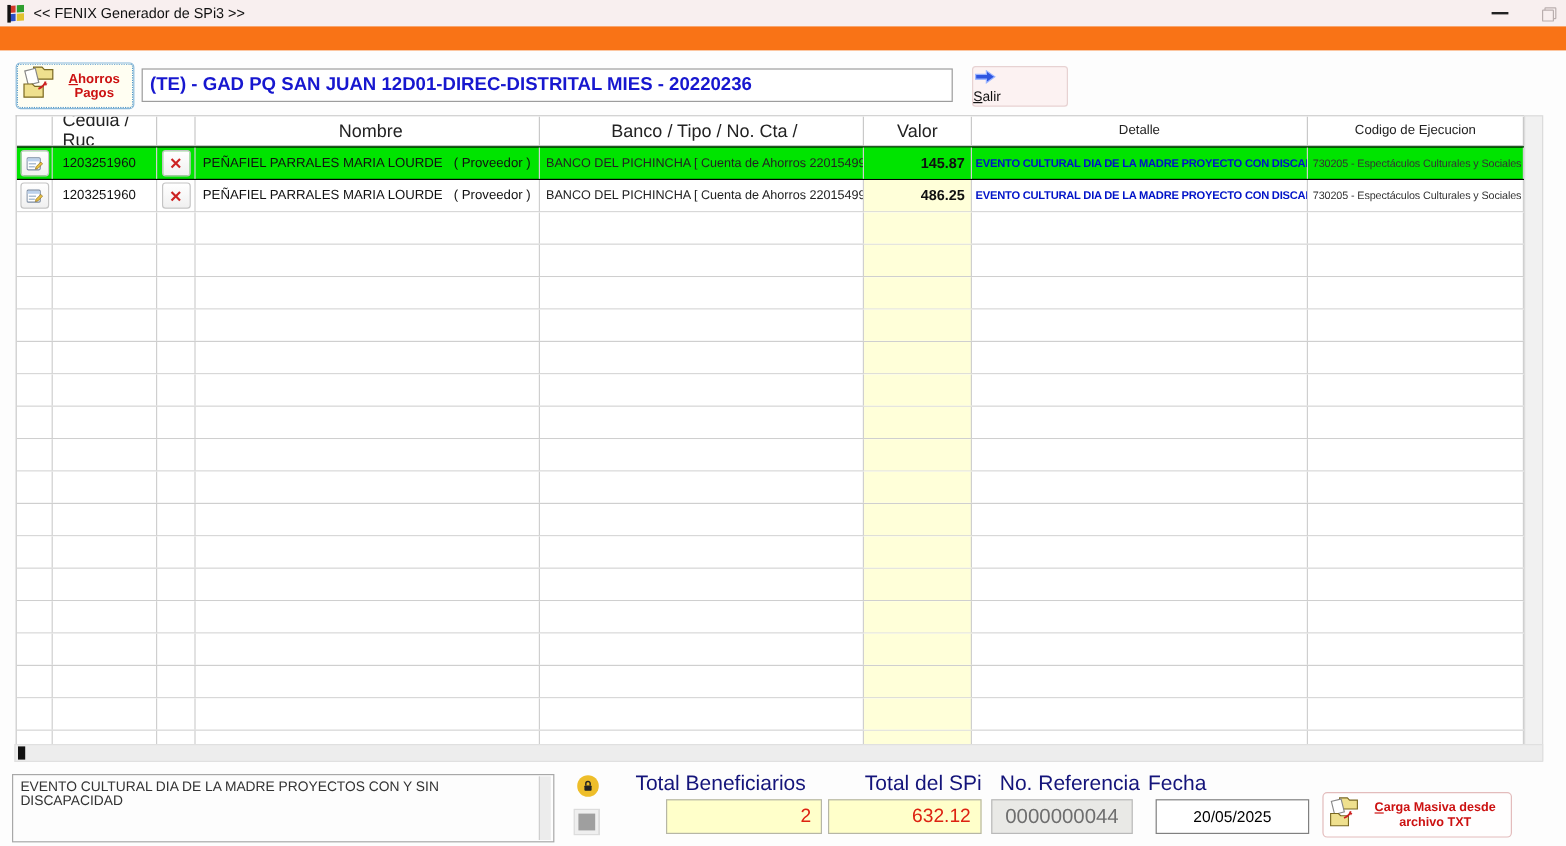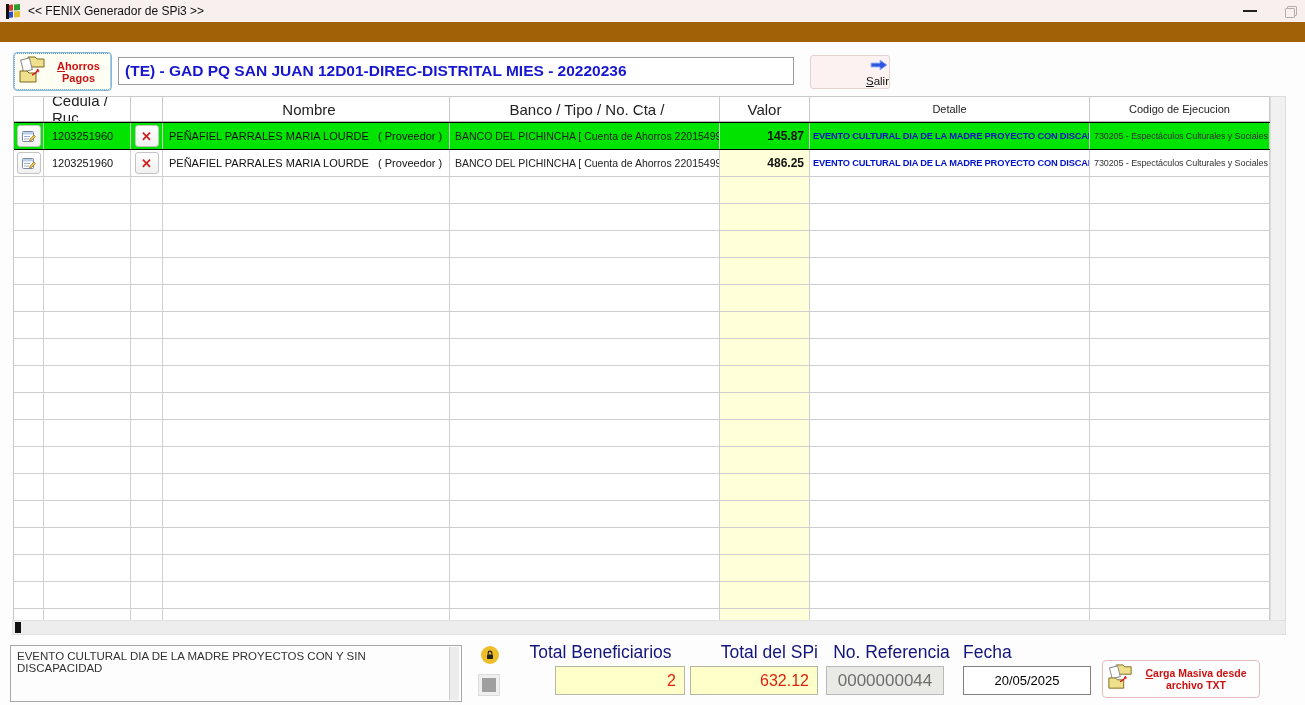--- a/index.html
+++ b/index.html
@@ -1,18 +1,18 @@
 <!DOCTYPE html>
 <html><head>
 <meta charset="utf-8">
 <style>
   * { margin:0; padding:0; box-sizing:border-box; }
   html,body { width:1305px; height:705px; overflow:hidden; }
   body { font-family:"Liberation Sans", sans-serif; background:#fdfdfd; }
-  .window { position:relative; width:1305px; height:507px; background:#a16207; }
+  .window { position:relative; width:1305px; height:507px; background:#f97316; }
 
   
   .titlebar { position:absolute; left:0; top:0; width:1305px; height:22px;
     background:#f8efef; display:flex; align-items:center; padding-left:6px; }
   .winicon { width:16px; height:15px; margin-right:6px; display:inline-block; }
   .title-text { font-size:12px; color:#111; }
   .win-controls { position:absolute; right:2px; top:0; height:22px; display:flex; align-items:center; gap:26px; }
   .btn-min { width:14px; height:2px; background:#222; display:inline-block; margin-right:2px; cursor:pointer; }
   .btn-restore { width:10px; height:10px; position:relative; margin-right:8px; cursor:pointer; }
   .btn-restore::before { content:""; position:absolute; left:2px; top:0; width:8px; height:8px; border:1px solid #b9aeae; border-radius:1px; }
@@ -30,21 +30,21 @@
   .btn-agregar { position:absolute; left:14px; top:11px; width:97px; height:37px;
     background:#fffef2; border:1px dotted #5599cc; outline:1px solid #88b8d8; border-radius:3px;
     display:flex; align-items:center; gap:4px; padding:2px 3px; cursor:pointer; }
   .btn-agregar .lbl { color:#cc1111; font-weight:bold; font-size:11px; line-height:12px; text-align:center; flex:1; }
   .btn-agregar .lbl div:first-child::first-letter { text-decoration:underline; }
   .field-title { position:absolute; left:118px; top:15px; width:676px; height:28px;
     background:#fff; border:1px solid #9c9c9c; color:#1717cf; font-weight:bold; font-size:15.5px;
     padding:0 6px; font-family:"Liberation Sans", sans-serif; }
   .btn-salir { position:absolute; left:810px; top:13px; width:80px; height:34px;
     background:#fcf2f2; border:1px solid #e7d2d2; border-radius:3px;
-    display:flex; flex-direction:column; align-items:flex-end; justify-content:center; cursor:pointer; }
+    display:flex; flex-direction:column; align-items:flex-start; justify-content:center; cursor:pointer; }
   .btn-salir .lbl { font-size:11.5px; color:#111; }
   .btn-salir .lbl::first-letter { text-decoration:underline; }
 
   
   .table { position:absolute; left:13px; top:54px; width:1257px; height:524px;
     border-top:1px solid #c9c9c9; border-left:1px solid #c9c9c9; overflow:hidden; background:#fff; }
   .thead { display:flex; height:25px; background:#fff; border-bottom:1px solid #b9b9b9; }
   .thead .cell { display:flex; align-items:center; justify-content:center; font-size:15px; color:#222;
     border-right:1px solid #c9c9c9; overflow:hidden; }
   .trow { display:flex; height:27px; border-bottom:1px solid #cfcfcf; background:#fff; }
@@ -78,21 +78,21 @@
     resize:none; font-family:"Liberation Sans", sans-serif; overflow:hidden; }
   .detalle-scroll { position:absolute; left:449px; top:7px; width:10px; height:53px; background:#ececec; border-left:1px solid #cfcfcf; }
   .lock-badge { position:absolute; left:481px; top:6px; width:18px; height:18px; border-radius:50%;
     background:#eebe2a; display:flex; align-items:center; justify-content:center; }
   .gray-square { position:absolute; left:479px; top:35px; width:20px; height:20px;
     background:#9f9f9f; border:3px solid #efefef; outline:1px solid #dcdcdc; cursor:pointer; }
   .f-label { position:absolute; top:2px; font-size:17.5px; color:#14147a; }
   .lbl-benef { left:517px; width:167px; text-align:center; }
   .lbl-spi   { left:690px; width:128px; text-align:right; }
   .lbl-ref   { left:826px; width:131px; text-align:center; }
-  .lbl-fecha { left:963px; width:128px; }
+  .lbl-fecha { left:917px; width:128px; text-align:center; }
   .f-field { position:absolute; top:26px; height:29px; font-size:16px; }
   .fld-benef { left:555px; width:130px; background:#ffffca; border:1px solid #b6b6a6;
     color:#dd2211; text-align:right; padding-right:8px; }
   .fld-spi   { left:690px; width:128px; background:#ffffca; border:1px solid #b6b6a6;
     color:#dd2211; text-align:right; padding-right:8px; }
   .fld-ref   { left:826px; width:118px; background:#e9e9e6; border:1px solid #b9b9b9;
     color:#6e6e6e; text-align:center; font-size:17px; }
   .fld-fecha { left:963px; width:128px; background:#fff; border:1px solid #808080;
     color:#000; text-align:center; font-size:13px; }
   .btn-carga { position:absolute; left:1102px; top:20px; width:158px; height:38px;

